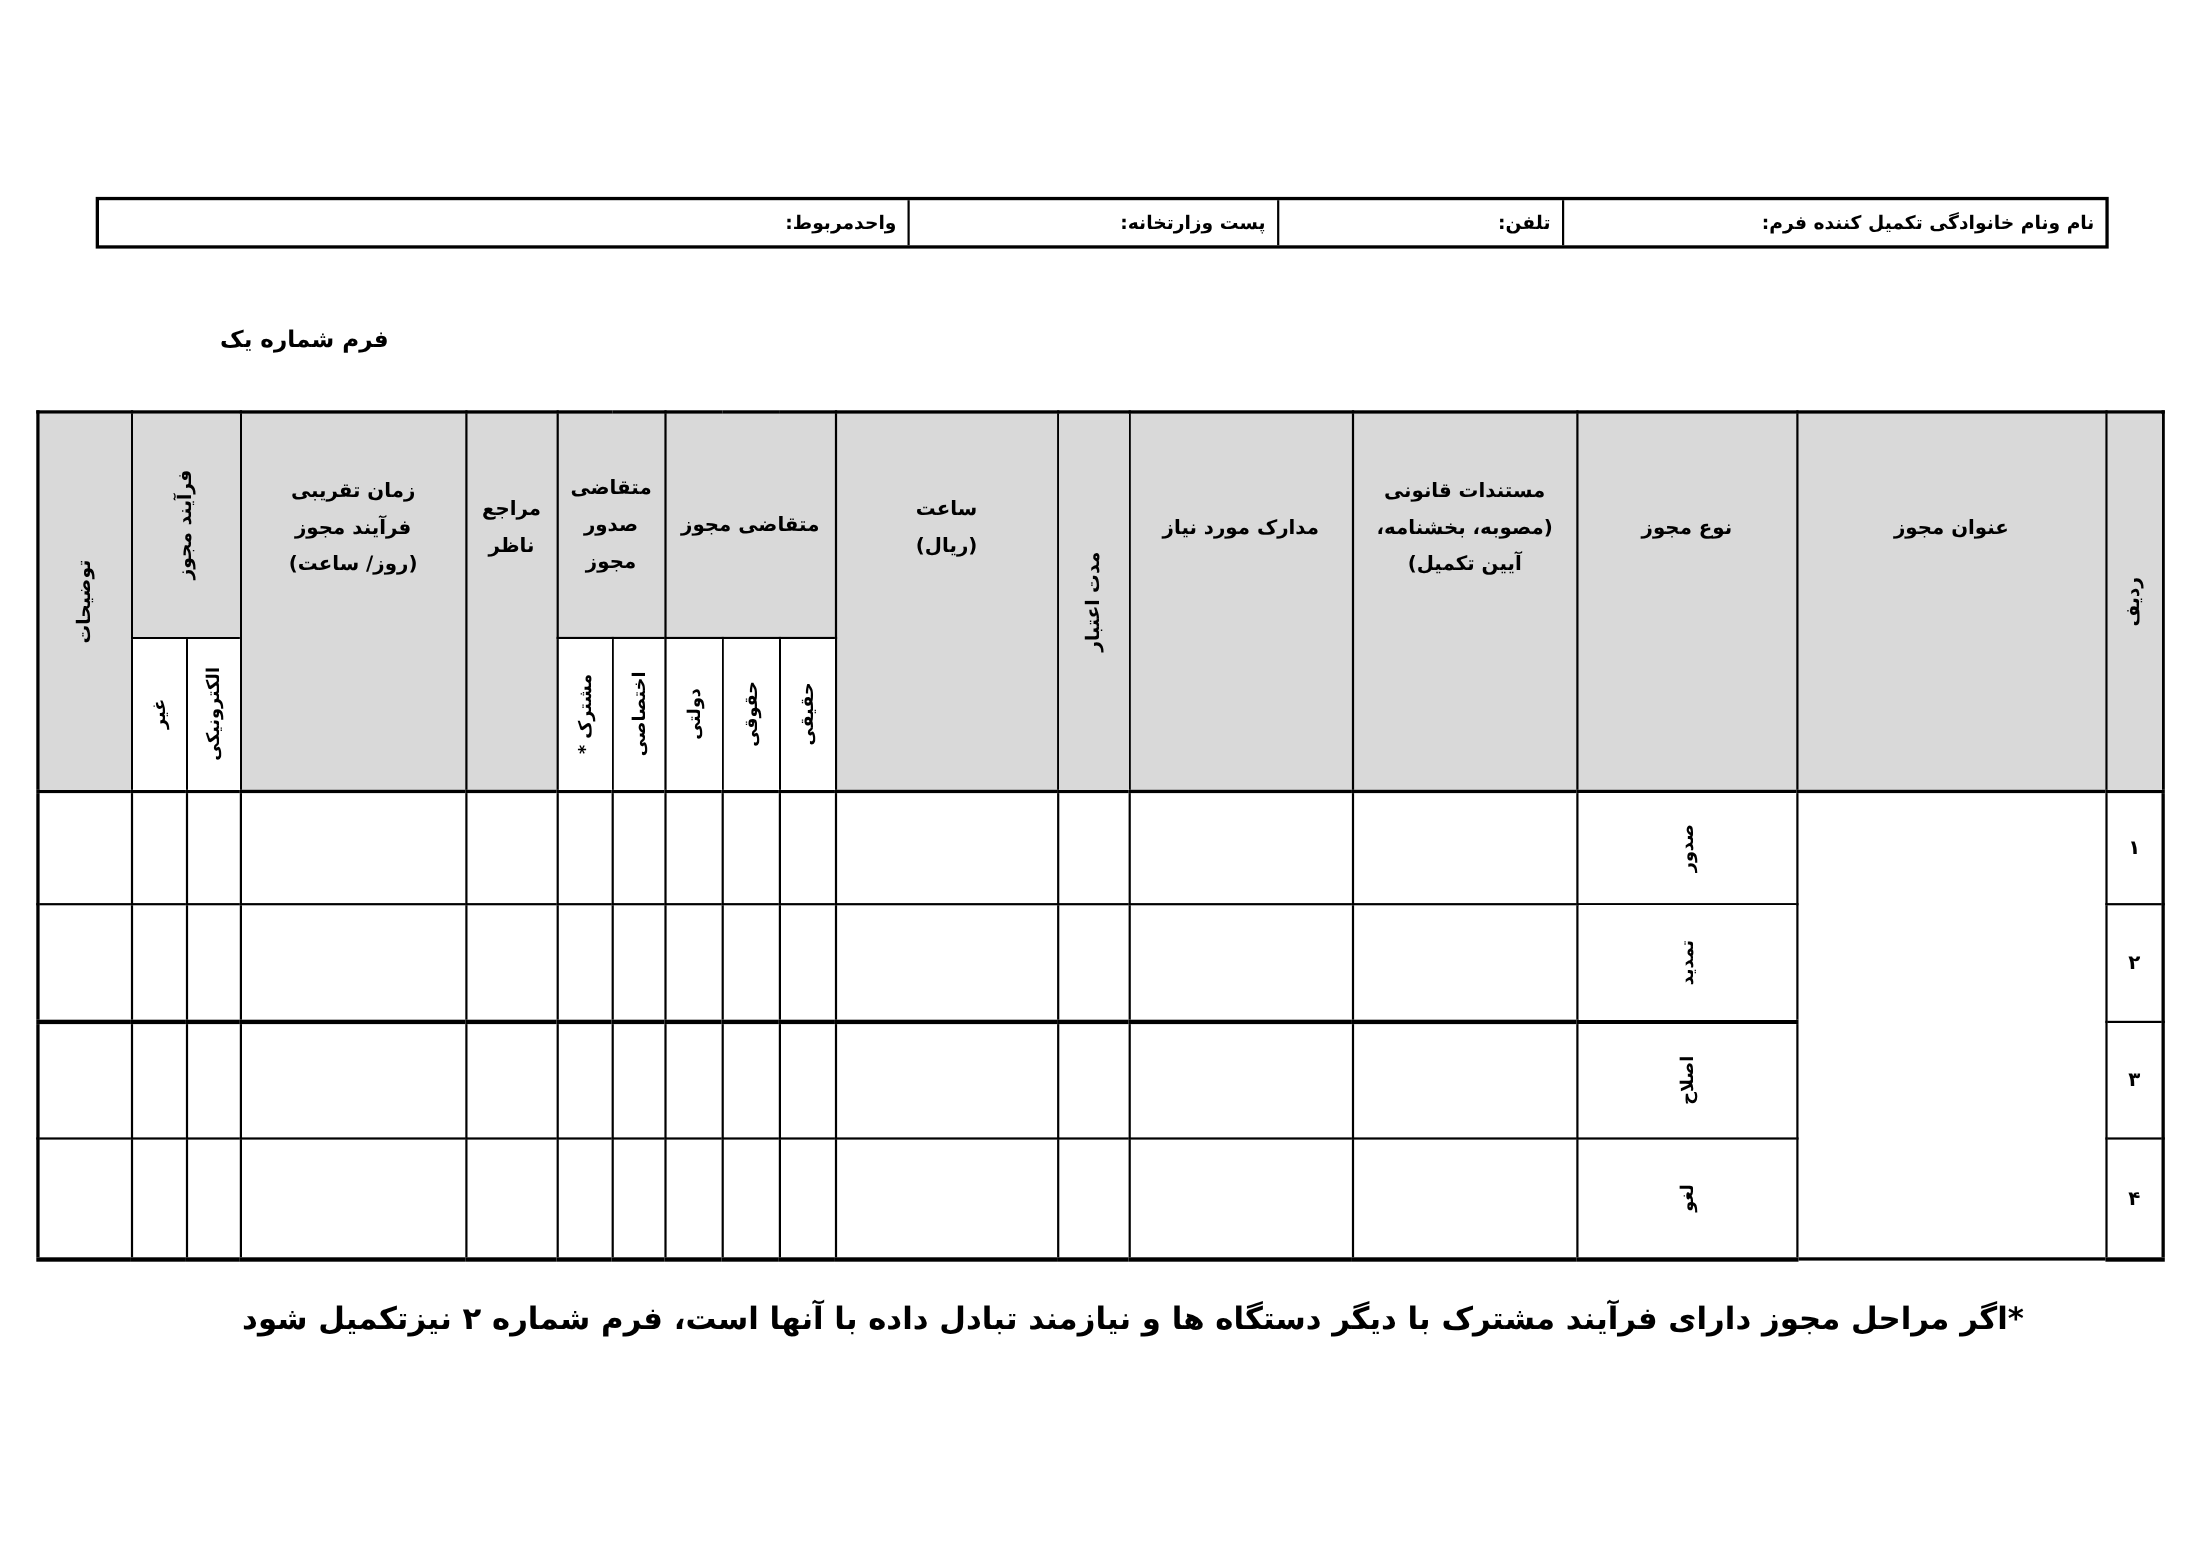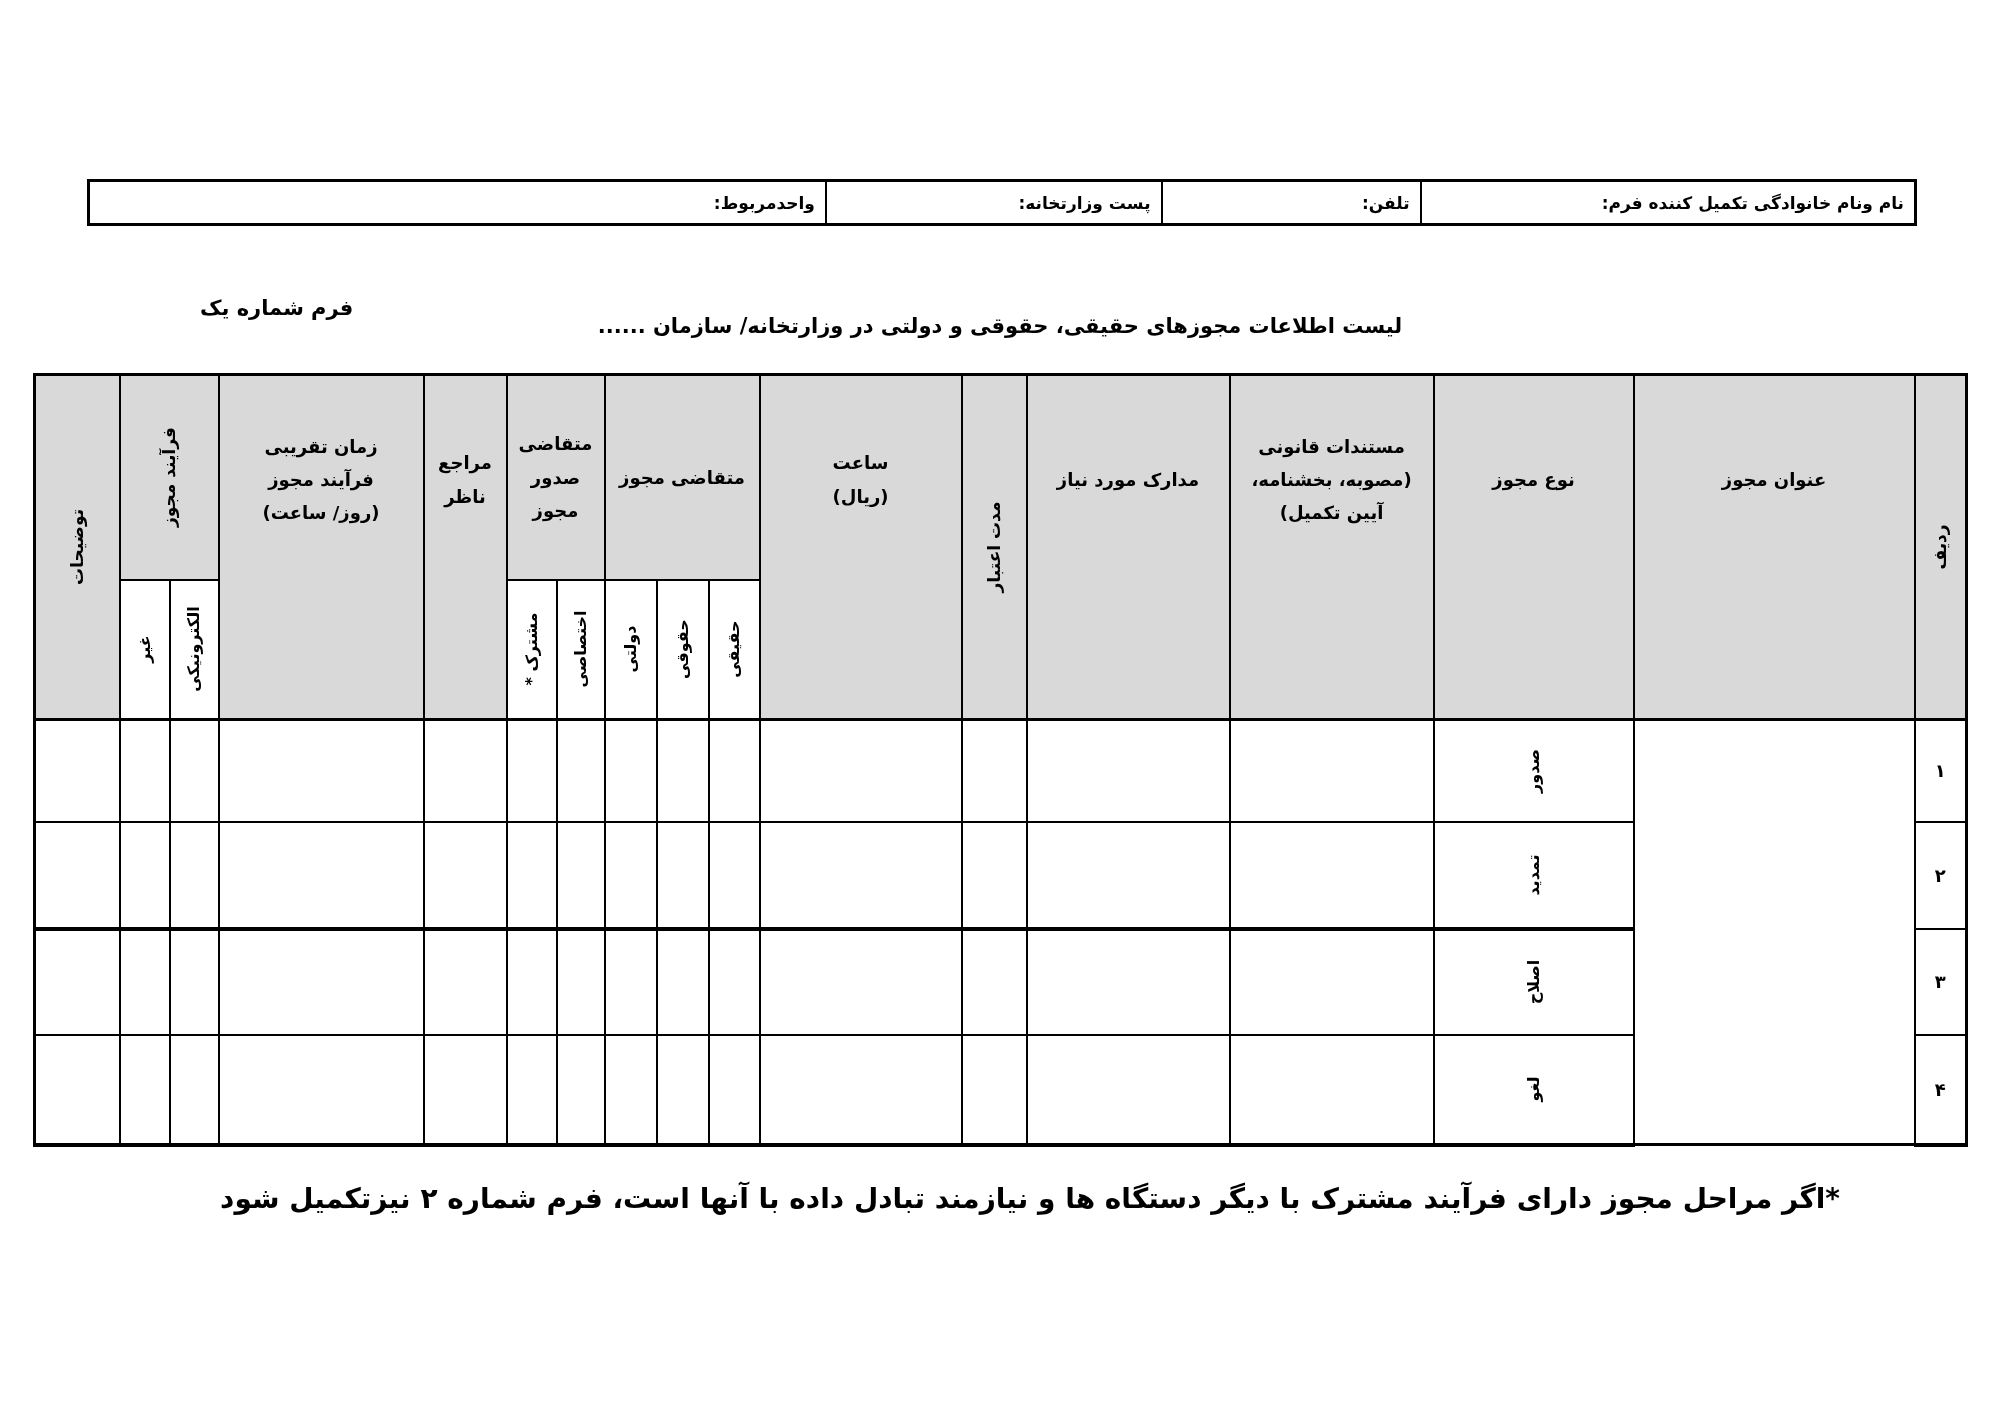--- a/index.html
+++ b/index.html
@@ -92,21 +92,20 @@
       <span>تلفن:</span>
     </div>
     <div class="tcell c3">
       <span>پست وزارتخانه:</span>
     </div>
     <div class="tcell c4">
       <span>واحدمربوط:</span>
     </div>
   </div>
 
-  <div class="main-title">لیست اطلاعات مجوزهای حقیقی، حقوقی و دولتی در وزارتخانه/ سازمان ......</div>
   <div class="form-no">فرم شماره یک</div>
 
   <table class="grid">
     <colgroup>
       <col style="width:52px">
         <col style="width:281px">
         <col style="width:200px">
       <col style="width:204px">
         <col style="width:203px">
         <col style="width:65px">

